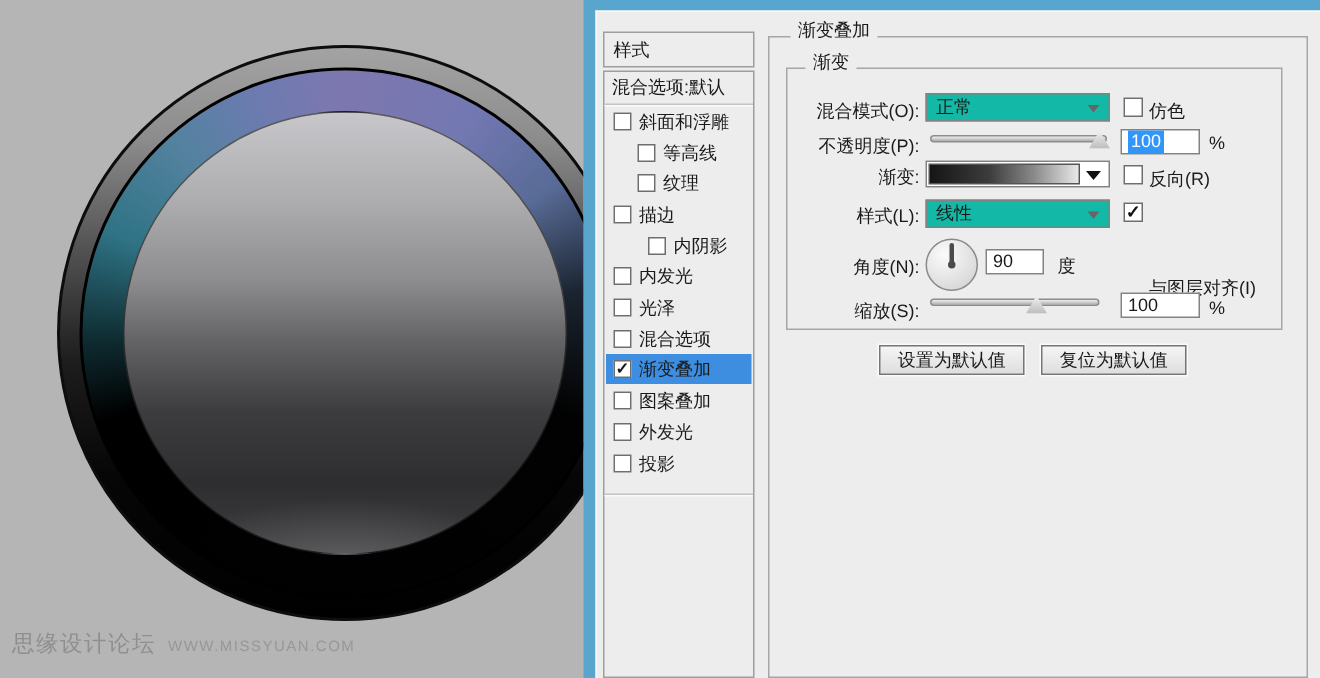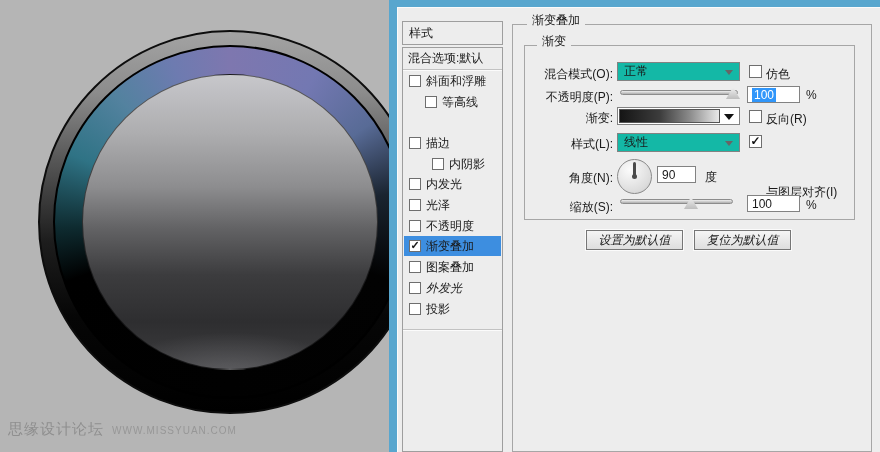--- a/index.html
+++ b/index.html
@@ -52,41 +52,41 @@
   .lbl-outer { left:527px; top:12px; }
   .lbl-inner { left:537px; top:33px; }
 
   
   .rowlabel { position:absolute; width:95px; text-align:right; white-space:nowrap; }
   .combo { position:absolute; height:19px; background:#14b8a6; border:1px solid #828282;
     display:flex; align-items:center; padding-left:6px; }
   .combo .chev { position:absolute; right:6px; top:7px; width:0; height:0;
     border-left:4px solid transparent; border-right:4px solid transparent; border-top:5px solid #666; }
   .field { position:absolute; height:17px; background:#fff; border:1px solid #828282;
-    display:flex; align-items:center; padding-left:4px; }
+    display:flex; padding-left:4px; }
   .sel-text { background:#3096fa; color:#fff; padding:0 2px; }
   .unit { position:absolute; white-space:nowrap; }
   .track { position:absolute; height:5px; border:1px solid #8c8c8c; border-radius:3px;
     background:linear-gradient(#efefef,#aeaeae); }
   .thumb { position:absolute; width:14px; height:12px;
     clip-path:polygon(50% 0,100% 100%,0 100%);
     background:linear-gradient(#f2f2f2,#bdbdbd); filter:drop-shadow(0 0 1px #666); }
   .grad-ctl { position:absolute; left:617px; top:107px; width:123px; height:18px;
     background:#fff; border:1px solid #828282; }
   .grad-swatch { position:absolute; left:1px; top:1px; width:101px; height:14px; border:1px solid #555;
     background:linear-gradient(90deg,#151515 0%,#3c3c3c 40%,#8a8a8a 70%,#d9d9d9 95%,#e8e8e8 100%); }
   .grad-arrow { position:absolute; right:5px; top:6px; width:0; height:0;
     border-left:5px solid transparent; border-right:5px solid transparent; border-top:6px solid #111; }
   .dial { position:absolute; left:617px; top:159px; width:35px; height:35px; border-radius:50%;
     border:1px solid #8a8a8a; background:radial-gradient(circle at 35% 30%, #fbfbfb, #dcdcdc 70%, #c8c8c8 100%); }
   .dial .needle { position:absolute; left:15px; top:2px; width:3px; height:15px; background:#4a4a4a; border-radius:2px; }
   .dial .pivot { position:absolute; left:14px; top:14px; width:5px; height:5px; background:#4a4a4a; border-radius:50%; }
   .pbtn { position:absolute; width:97px; height:20px; border:1px solid #767676;
     background:linear-gradient(#f5f5f5,#dedede); display:flex; align-items:center; justify-content:center;
-    box-shadow:0 0 0 1px #fbfbfb;font-style:italic; }
+    box-shadow:0 0 0 1px #fbfbfb; }
   .cbox { position:absolute; width:13px; height:13px; background:#fff; border:1px solid #6e6e6e;
     display:flex; align-items:center; justify-content:center; }
   .cbox.checked::after { content:"✓"; font-size:12px; font-weight:bold; color:#111; margin-top:-1px; }
   .cboxlabel { position:absolute; white-space:nowrap; }
 </style>
 </head>
 <body>
 
 <div class="canvas">
   <div class="knob-outer"></div>
@@ -110,49 +110,53 @@
   <div class="list-sep" style="top:21px;"></div>
 
   <div class="style-item" style="top:23px;">
     <span class="cb"></span>
       <span class="lbl">斜面和浮雕</span>
   </div>
   <div class="style-item indent" style="top:44px;">
     <span class="cb"></span>
       <span class="lbl">等高线</span>
   </div>
+  <div class="style-item indent" style="top:64px;">
+    <span class="cb"></span>
+      <span class="lbl">纹理</span>
+  </div>
   <div class="style-item" style="top:85px;">
     <span class="cb"></span>
       <span class="lbl">描边</span>
   </div>
   <div class="style-item" style="top:106px;padding-left:28px;">
     <span class="cb"></span>
       <span class="lbl">内阴影</span>
   </div>
   <div class="style-item" style="top:126px;">
     <span class="cb"></span>
       <span class="lbl">内发光</span>
   </div>
   <div class="style-item" style="top:147px;">
     <span class="cb"></span>
       <span class="lbl">光泽</span>
   </div>
   <div class="style-item" style="top:168px;">
     <span class="cb"></span>
-      <span class="lbl">不透明度</span>
+      <span class="lbl">混合选项</span>
   </div>
   <div class="style-item selected" style="top:188px;">
     <span class="cb checked"></span>
       <span class="lbl">渐变叠加</span>
   </div>
   <div class="style-item" style="top:209px;">
     <span class="cb"></span>
       <span class="lbl">图案叠加</span>
   </div>
-  <div class="style-item" style="top:230px;font-style:italic;">
+  <div class="style-item" style="top:230px;">
     <span class="cb"></span>
       <span class="lbl">外发光</span>
   </div>
   <div class="style-item" style="top:251px;">
     <span class="cb"></span>
       <span class="lbl">投影</span>
   </div>
   <div class="list-sep" style="top:281px;"></div>
 </div>
 

